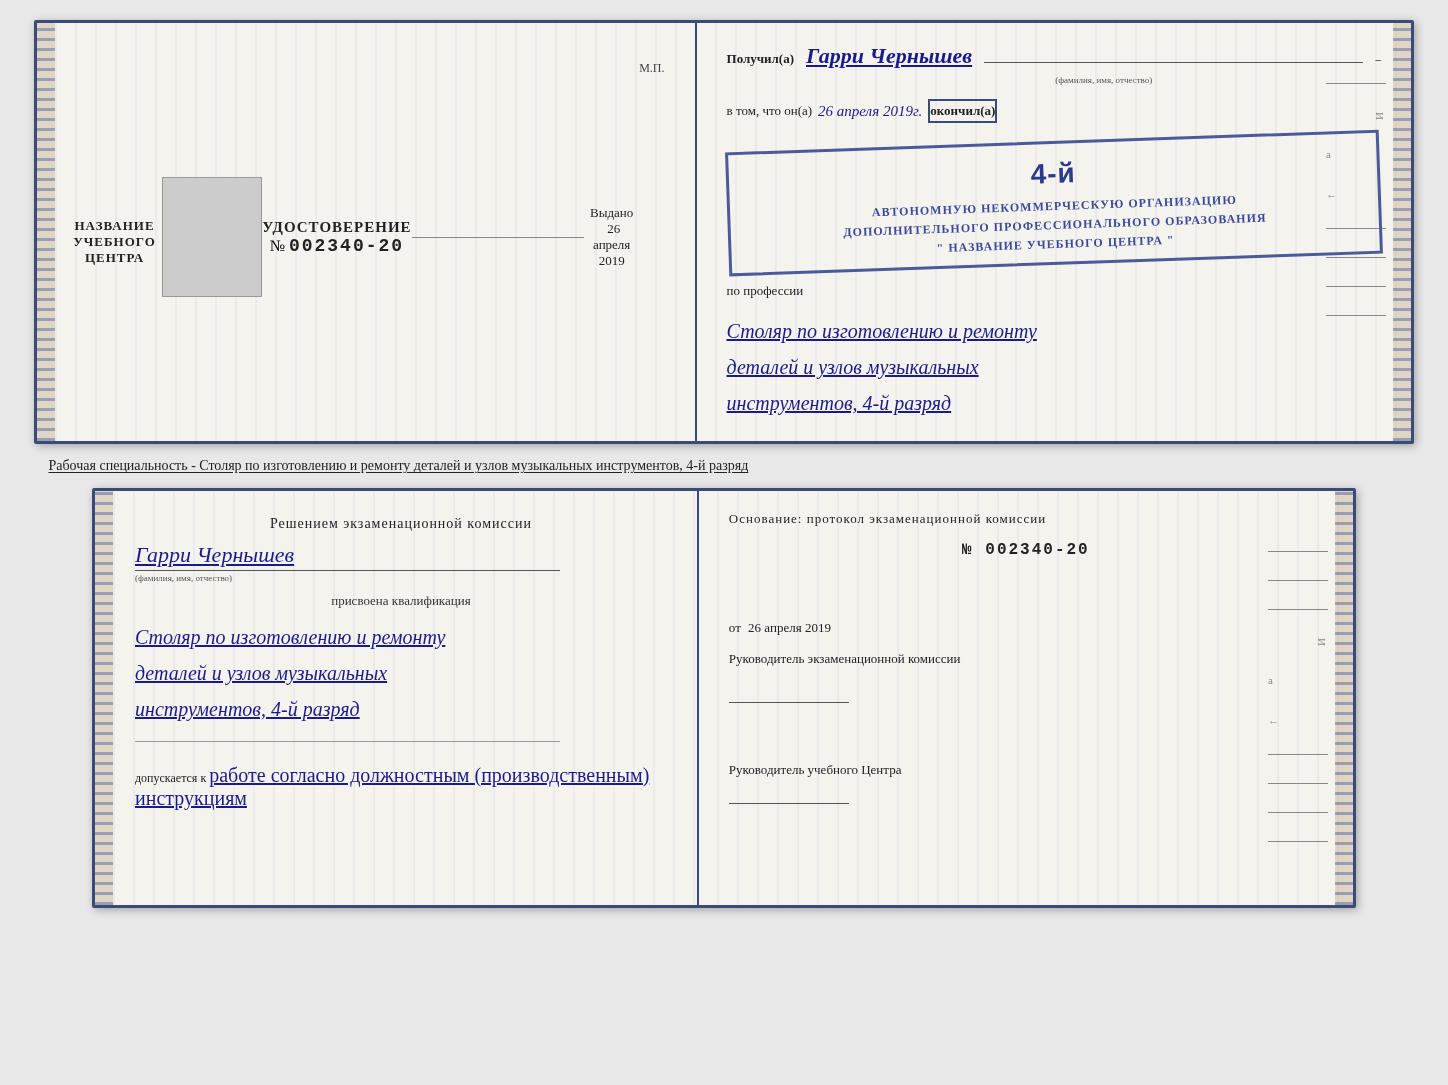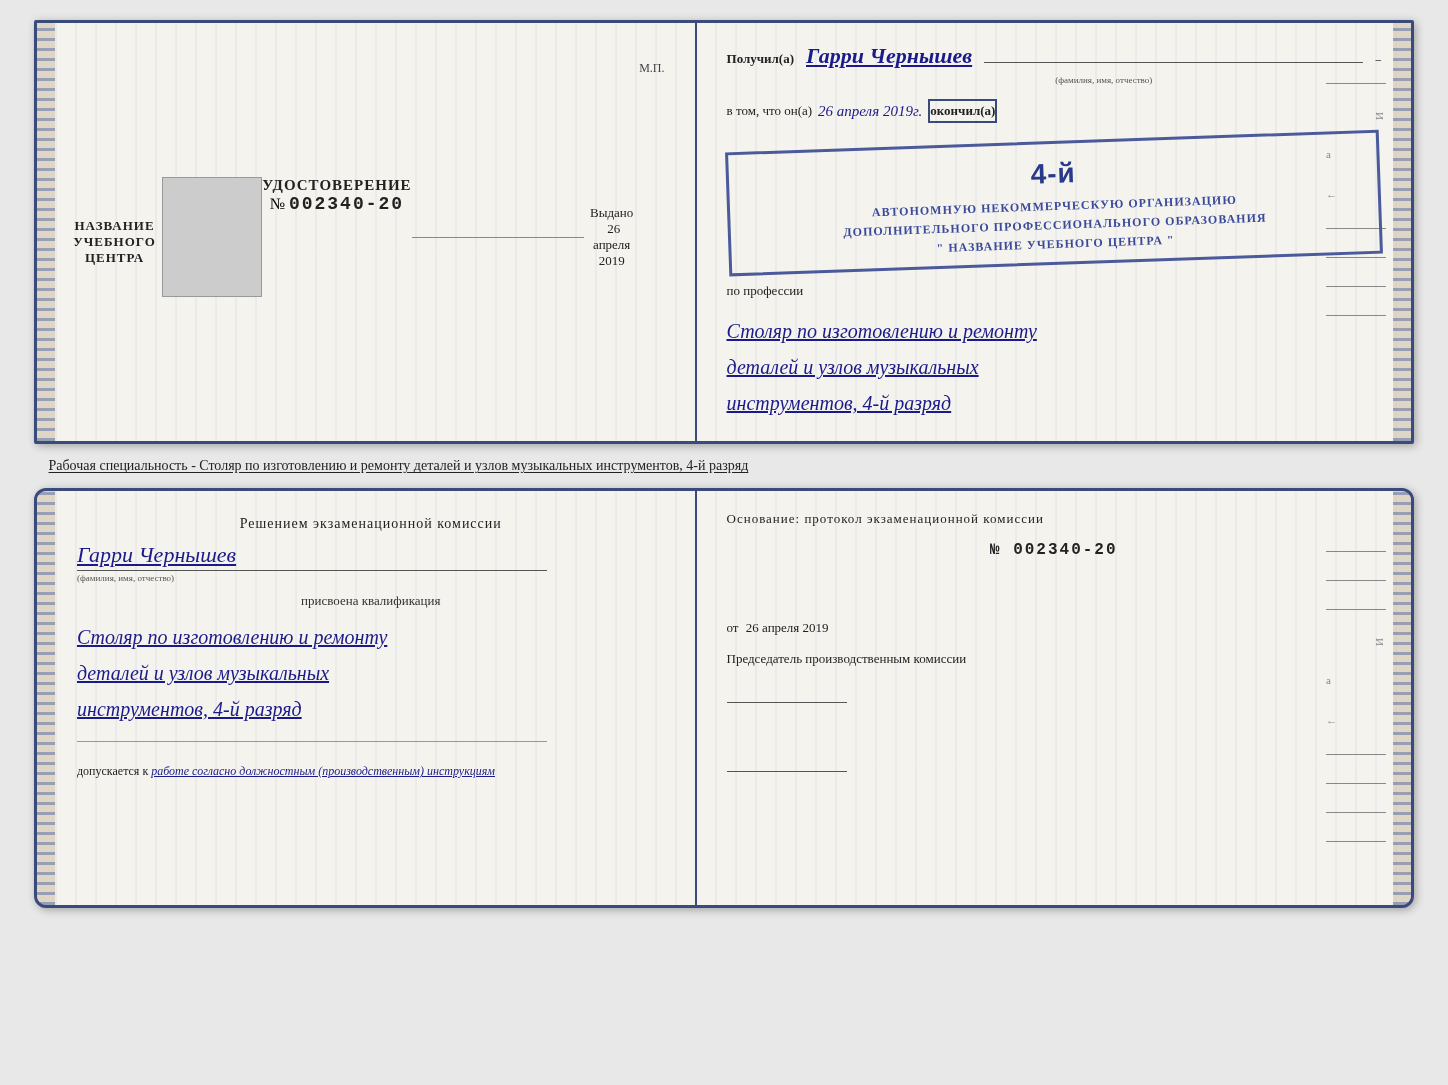--- a/index.html
+++ b/index.html
@@ -226,24 +226,24 @@
       color: #222;
       line-height: 1.4;
       text-decoration: underline;
       text-underline-offset: 2px;
       margin-left: 29px;
     }
 
     
     .bottom-container {
       display: flex;
-      width: 1380px;
+      width: 1264px;
       background: #f5f3ee;
       border: 3px solid #3a4a7a;
-      border-radius: 12px;
+      border-radius: 2px;
       overflow: hidden;
       box-shadow: 2px 2px 8px rgba(0,0,0,0.3);
       min-height: 420px;
     }
 
     .bottom-left {
       width: 48%;
       border-right: 2px solid #3a4a7a;
       padding: 25px 30px 20px 40px;
       display: flex;
@@ -315,23 +315,22 @@
     }
 
     .dopuskaetsya-line {
       font-size: 12px;
       color: #222;
       margin-top: 8px;
     }
 
     .handwritten-work {
       font-family: 'Segoe Script', 'Bradley Hand', cursive;
-      font-size: 12px;
+      font-size: 20px;
       color: #1a1a8a;
-      font-style: italic;
       text-decoration: underline;
     }
 
     .osnovanie-label {
       font-size: 13px;
       color: #222;
       letter-spacing: 1px;
     }
 
     .number-block {
@@ -384,21 +383,21 @@
     }
   </style>
 </head>
 <body>
 
 <div class="diploma-container">
 
   <div class="diploma-left">
     <div class="center-title">НАЗВАНИЕ УЧЕБНОГО ЦЕНТРА</div>
 
-    <div style="display:flex; align-items:flex-start; margin: 10px 0;">
+    <div style="display:flex; align-items:center; margin: 10px 0;">
       <div class="photo-placeholder"></div>
       <div class="udostoverenie-block">
         <div class="udostoverenie-label">УДОСТОВЕРЕНИЕ</div>
         <div>
           <span>№</span>
           <span class="udostoverenie-number">002340-20</span>
         </div>
       </div>
     </div>
 
@@ -508,19 +507,20 @@
     <div class="number-block">
       <span>№</span>
       <span>002340-20</span>
     </div>
 
     <div class="ot-line">
       <span>от</span>
       <span style="margin-left:4px;">26 апреля 2019</span>
     </div>
 
-    <div class="predsedatel-label">Председатель производственным комиссии</div>
+    <div class="predsedatel-label">Руководитель экзаменационной комиссии</div>
     <div style="border-bottom:1px solid #555; width:120px; margin-top:20px;"></div>
     <div style="height:30px;"></div>
 
+    <div class="rukovoditel-label">Руководитель учебного Центра</div>
     <div style="border-bottom:1px solid #555; width:120px; margin-top:10px;"></div>
   </div>
 </div>
 
 </body></html>

